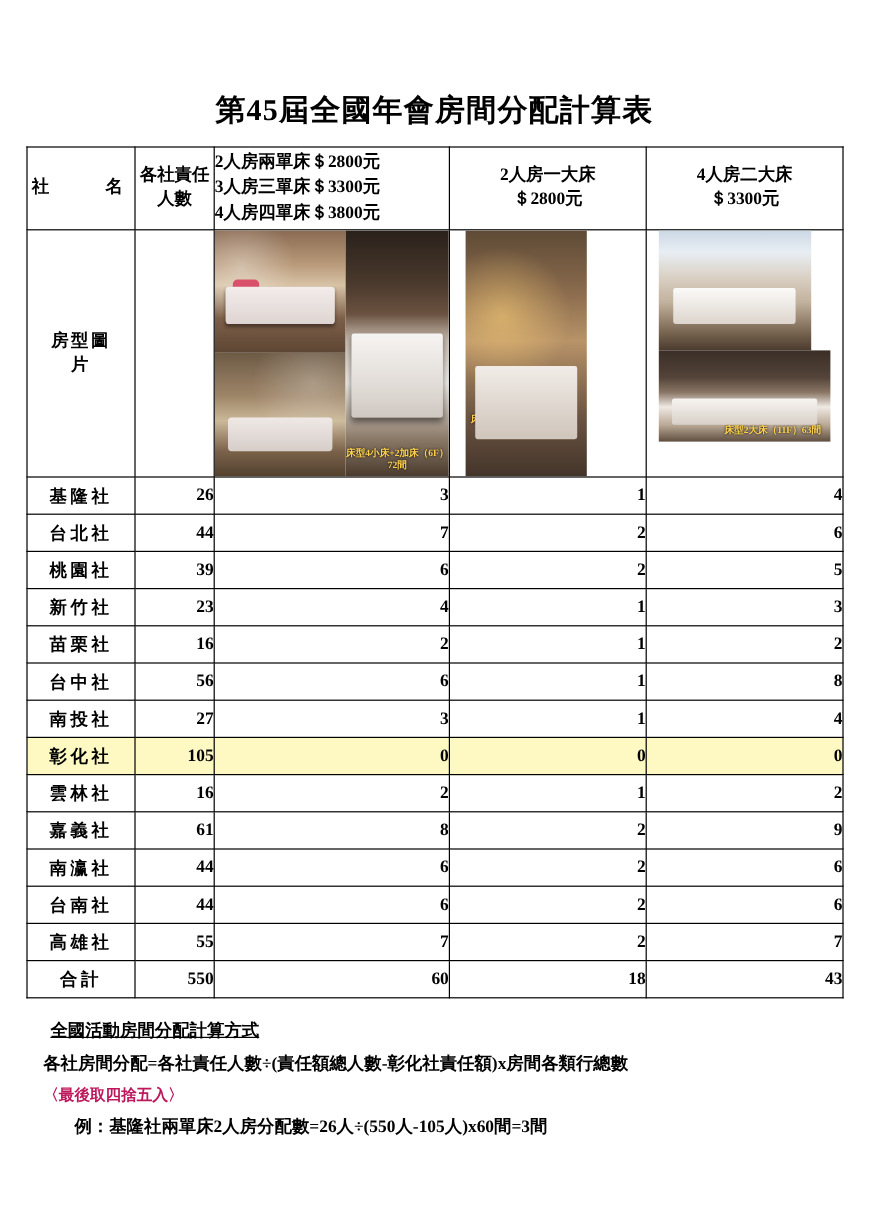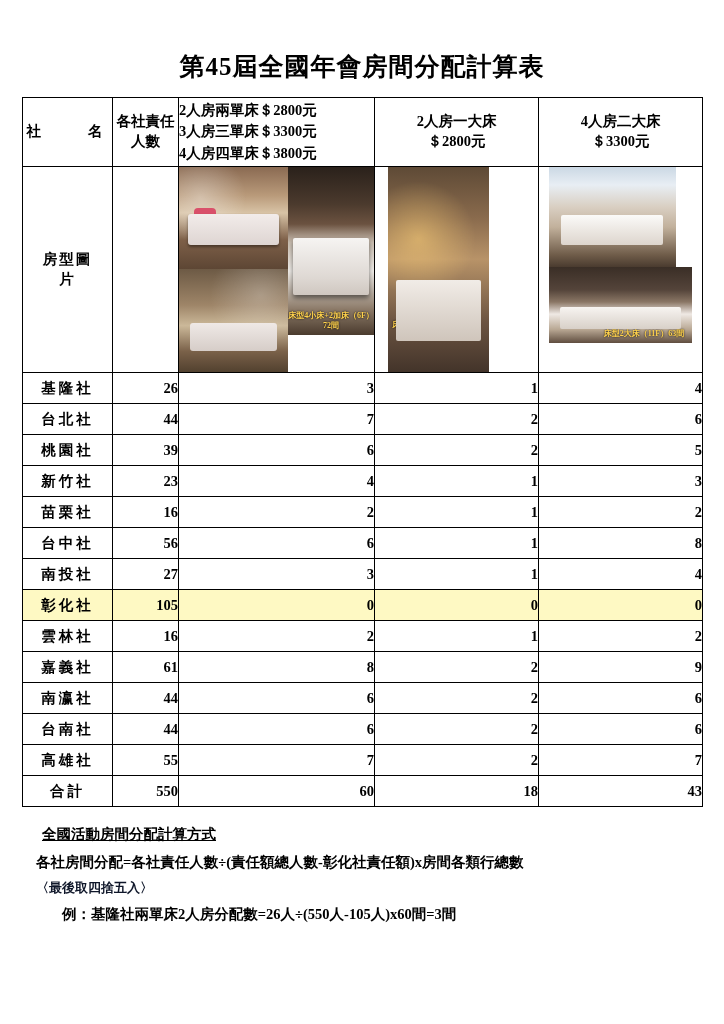--- a/index.html
+++ b/index.html
@@ -22,20 +22,21 @@
     padding: 0 22px;
     position: relative;
   }
   .doc-title {
     text-align: center;
     font-size: 25px;
     font-weight: bold;
     letter-spacing: 1px;
     padding-top: 50px;
     padding-bottom: 14px;
+    margin-top: 25px;
   }
   table.main {
     border-collapse: collapse;
     width: 680px;
     table-layout: fixed;
     margin: 0 auto;
   }
   table.main td, table.main th {
     border: 1px solid #000000;
     font-size: 14.5px;
@@ -205,21 +206,21 @@
     line-height: 1.9;
   }
   .notes .underline {
     text-decoration: underline;
     padding-left: 20px;
   }
   .notes .formula {
     padding-left: 14px;
   }
   .notes .red {
-    color: #0f172a;
+    color: #be185d;
     font-size: 13px;
     padding-left: 14px;
   }
   .notes .example {
     padding-left: 40px;
   }
 </style>
 </head>
 <body>
 
@@ -259,21 +260,21 @@
       <tr>
         <td class="photos-label">
           <div>房型圖</div>
           <div>片</div>
         </td>
         <td class="photo-cell"></td>
         <td class="photo-cell">
           <div class="inner">
             <div class="ph roomA" style="top:0;height:102px;width:56%;"></div>
             <div class="ph roomB" style="top:102px;height:103px;width:56%;"></div>
-            <div class="ph roomC" style="left:56%;top:0;height:168px;width:44%;right:auto;text-decoration:underline;">
+            <div class="ph roomC" style="left:56%;top:0;height:205px;width:44%;right:auto;text-decoration:underline;">
               <div class="ph-caption">
                 <div>床型4小床+2加床（6F）</div>
                 <div>72間</div>
               </div>
             </div>
           </div>
         </td>
         <td class="photo-cell">
           <div class="inner">
             <div class="ph roomD" style="top:0;height:205px;width:62%;left:8%;right:auto;">

